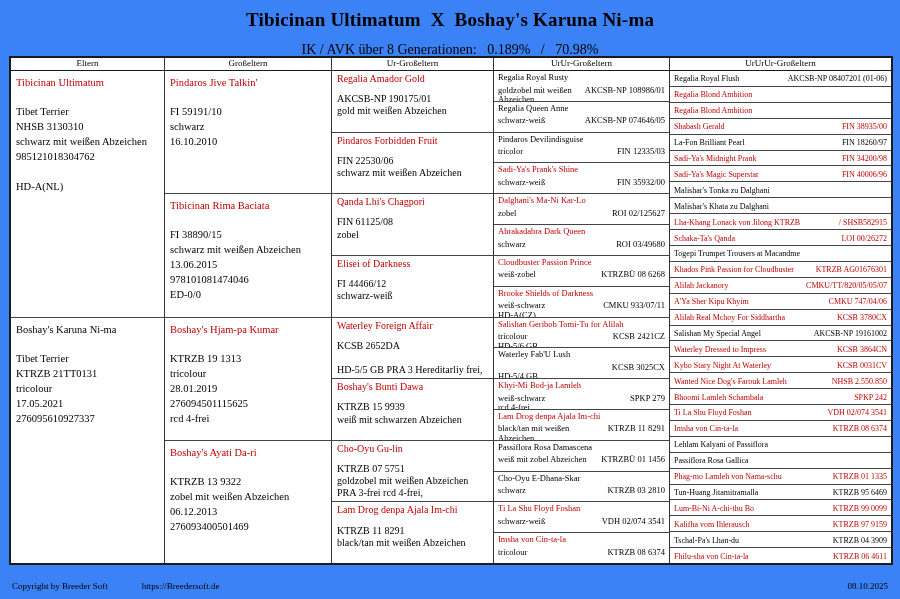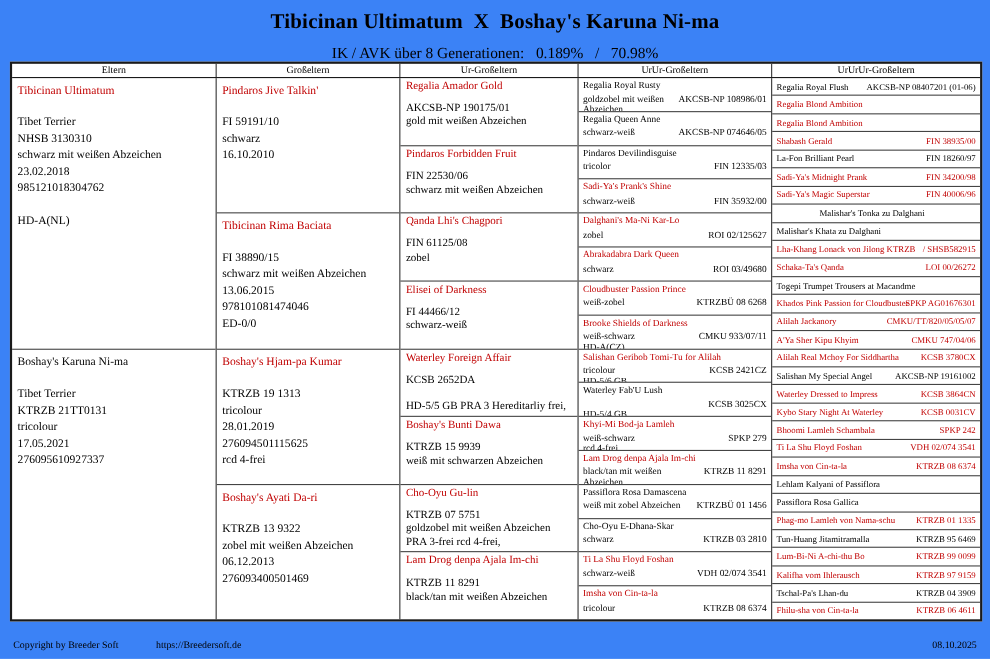--- a/index.html
+++ b/index.html
@@ -21,21 +21,21 @@
   }
   .header-row {
     display:flex; height:12px; border-bottom:1.5px solid #1a1a1a;
     font-size:9px; align-items:center; flex:none;
   }
   .header-cell { text-align:center; box-sizing:border-box; border-right:1px solid #333; height:100%; line-height:11px; }
   .header-cell:last-child { border-right:none; }
   .body-row { flex:1; display:flex; min-height:0; }
   .col { display:flex; flex-direction:column; box-sizing:border-box; border-right:1px solid #333; min-width:0; }
   .col:last-child { border-right:none; }
-  .w1 { width:186px; } .w2 { width:167px; } .w3 { width:162px; } .w4 { width:176px; } .w5 { flex:1; }
+  .w1 { width:154px; } .w2 { width:167px; } .w3 { width:162px; } .w4 { width:176px; } .w5 { flex:1; }
   .cell { flex:1 1 0; box-sizing:border-box; border-bottom:1px solid #444; overflow:hidden; min-height:0; }
   .cell:last-child { border-bottom:none; }
   .lv12 { font-size:10.5px; line-height:15px; padding:4px 5px; }
   .lv12 .dog-name { margin-bottom:14px; }
   .lv3 { font-size:10px; line-height:12.2px; padding:2px 5px; }
   .lv3 .dog-name { margin-bottom:8px; }
   .lv4 { font-size:8.5px; line-height:9.5px; padding:2px 4px; }
   .g4row { display:flex; justify-content:space-between; margin-top:3px; }
   .g4row .reg { white-space:nowrap; flex:none; margin-left:2px; }
   .lv5 { position:relative; font-size:8px; }
@@ -63,21 +63,20 @@
       <div class="header-cell w4">UrUr-Großeltern</div>
       <div class="header-cell w5">UrUrUr-Großeltern</div>
     </div>
     <div class="body-row">
       <div class="col w1" id="col-parents">
           <div class="cell lv12">
             <div class="dog-name" style="color: rgb(192, 0, 0);">Tibicinan Ultimatum</div>
             <div class="dog-line">Tibet Terrier</div>
             <div class="dog-line">NHSB 3130310</div>
             <div class="dog-line">schwarz mit weißen Abzeichen</div>
-            <div class="dog-line">23.02.2018</div>
             <div class="dog-line">985121018304762</div>
             <div class="dog-line">&nbsp;</div>
             <div class="dog-line">HD-A(NL)</div>
           </div>
           <div class="cell lv12">
             <div class="dog-name" style="color: rgb(0, 0, 0);">Boshay's Karuna Ni-ma</div>
             <div class="dog-line">Tibet Terrier</div>
             <div class="dog-line">KTRZB 21TT0131</div>
             <div class="dog-line">tricolour</div>
             <div class="dog-line">17.05.2021</div>
@@ -298,39 +297,39 @@
           </div>
           <div class="cell lv5">
             <span class="g5name" style="color: rgb(192, 0, 0);">Sadi-Ya's Midnight Prank</span>
             <span class="g5reg" style="color: rgb(192, 0, 0);">FIN 34200/98</span>
           </div>
           <div class="cell lv5">
             <span class="g5name" style="color: rgb(192, 0, 0);">Sadi-Ya's Magic Superstar</span>
             <span class="g5reg" style="color: rgb(192, 0, 0);">FIN 40006/96</span>
           </div>
           <div class="cell lv5">
-            <span class="g5name" style="color: rgb(0, 0, 0); margin-left: 39px;">Malishar's Tonka zu Dalghani</span>
+            <span class="g5name" style="color: rgb(0, 0, 0);">Malishar's Tonka zu Dalghani</span>
           </div>
           <div class="cell lv5">
             <span class="g5name" style="color: rgb(0, 0, 0);">Malishar's Khata zu Dalghani</span>
           </div>
           <div class="cell lv5">
             <span class="g5name" style="color: rgb(192, 0, 0);">Lha-Khang Lonack von Jilong  KTRZB</span>
             <span class="g5reg" style="color: rgb(192, 0, 0);">/ SHSB582915</span>
           </div>
           <div class="cell lv5">
             <span class="g5name" style="color: rgb(192, 0, 0);">Schaka-Ta's Qanda</span>
             <span class="g5reg" style="color: rgb(192, 0, 0);">LOI 00/26272</span>
           </div>
           <div class="cell lv5">
             <span class="g5name" style="color: rgb(0, 0, 0);">Togepi Trumpet Trousers at Macandme</span>
           </div>
           <div class="cell lv5">
             <span class="g5name" style="color: rgb(192, 0, 0);">Khados Pink Passion for Cloudbuster</span>
-            <span class="g5reg" style="color: rgb(192, 0, 0);">SPKP AG01676301</span>
+            <span class="g5reg" style="color: rgb(192, 0, 0);">KTRZB AG01676301</span>
           </div>
           <div class="cell lv5">
             <span class="g5name" style="color: rgb(192, 0, 0);">Alilah Jackanory</span>
             <span class="g5reg" style="color: rgb(192, 0, 0);">CMKU/TT/820/05/05/07</span>
           </div>
           <div class="cell lv5">
             <span class="g5name" style="color: rgb(192, 0, 0);">A'Ya Sher Kipu Khyim</span>
             <span class="g5reg" style="color: rgb(192, 0, 0);">CMKU 747/04/06</span>
           </div>
           <div class="cell lv5">
@@ -341,20 +340,24 @@
             <span class="g5name" style="color: rgb(0, 0, 0);">Salishan My Special Angel</span>
             <span class="g5reg" style="color: rgb(0, 0, 0);">AKCSB-NP 19161002</span>
           </div>
           <div class="cell lv5">
             <span class="g5name" style="color: rgb(192, 0, 0);">Waterley Dressed to Impress</span>
             <span class="g5reg" style="color: rgb(192, 0, 0);">KCSB 3864CN</span>
           </div>
           <div class="cell lv5">
             <span class="g5name" style="color: rgb(192, 0, 0);">Kybo Stary Night At Waterley</span>
             <span class="g5reg" style="color: rgb(192, 0, 0);">KCSB 0031CV</span>
+          </div>
+          <div class="cell lv5">
+            <span class="g5name" style="color: rgb(192, 0, 0);">Wanted Nice Dog's Farouk Lamleh</span>
+            <span class="g5reg" style="color: rgb(192, 0, 0);">NHSB 2.550.850</span>
           </div>
           <div class="cell lv5">
             <span class="g5name" style="color: rgb(192, 0, 0);">Bhoomi Lamleh Schambala</span>
             <span class="g5reg" style="color: rgb(192, 0, 0);">SPKP 242</span>
           </div>
           <div class="cell lv5">
             <span class="g5name" style="color: rgb(192, 0, 0);">Ti La Shu Floyd Foshan</span>
             <span class="g5reg" style="color: rgb(192, 0, 0);">VDH 02/074 3541</span>
           </div>
           <div class="cell lv5">

